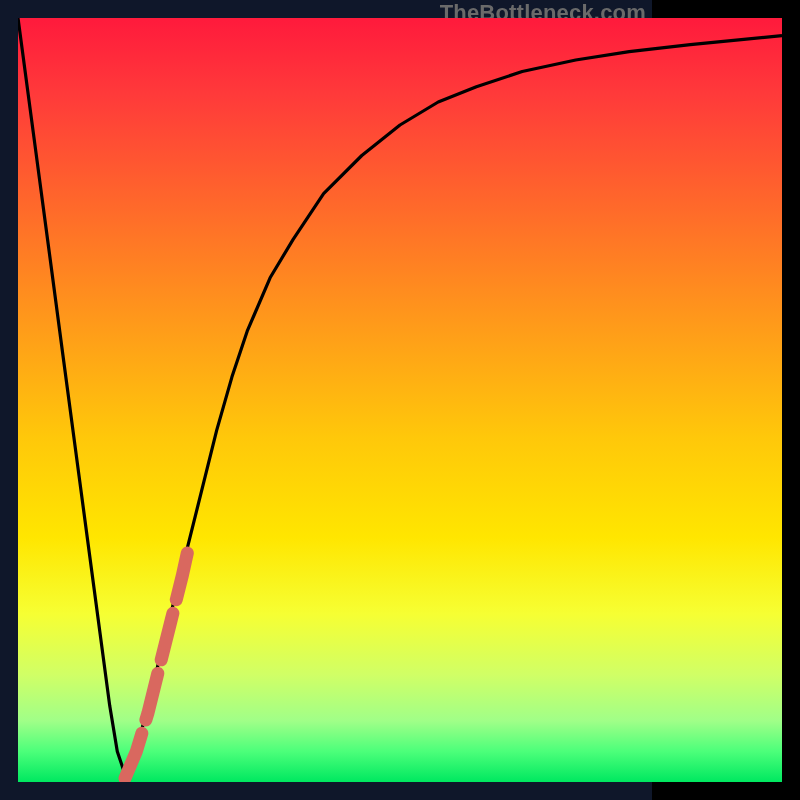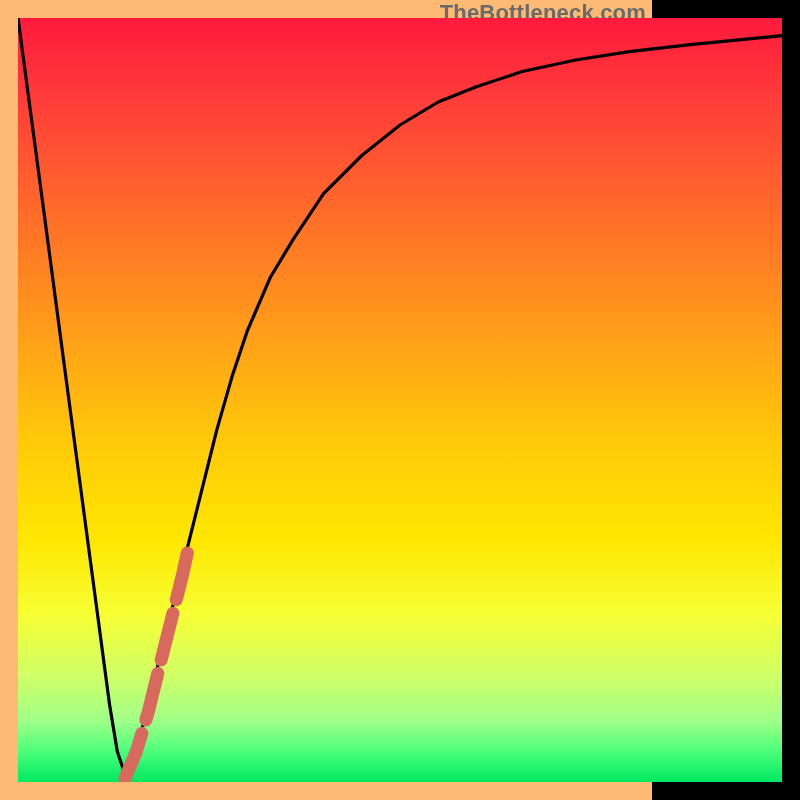--- a/index.html
+++ b/index.html
@@ -9,21 +9,21 @@
     height: 800px;
     background: #000;
     overflow: hidden;
   }
   .frame {
     position: absolute;
     left: 0;
     top: 0;
     width: 652px;
     height: 800px;
-    background: #fdba74;
+    background: #0f172a;
   }
   .plot {
     position: absolute;
     left: 18px;
     top: 18px;
     width: 764px;
     height: 764px;
     background: linear-gradient(to bottom,
       #ff1a3c 0%,
       #ff3a3a 10%,

